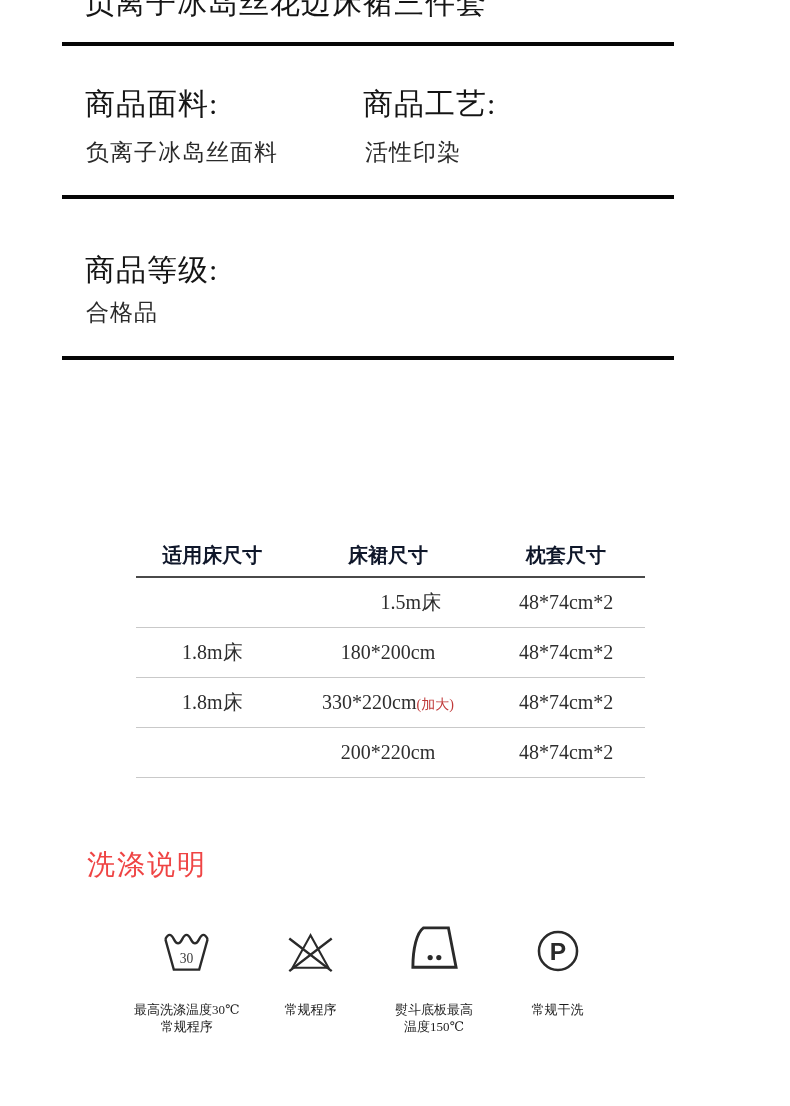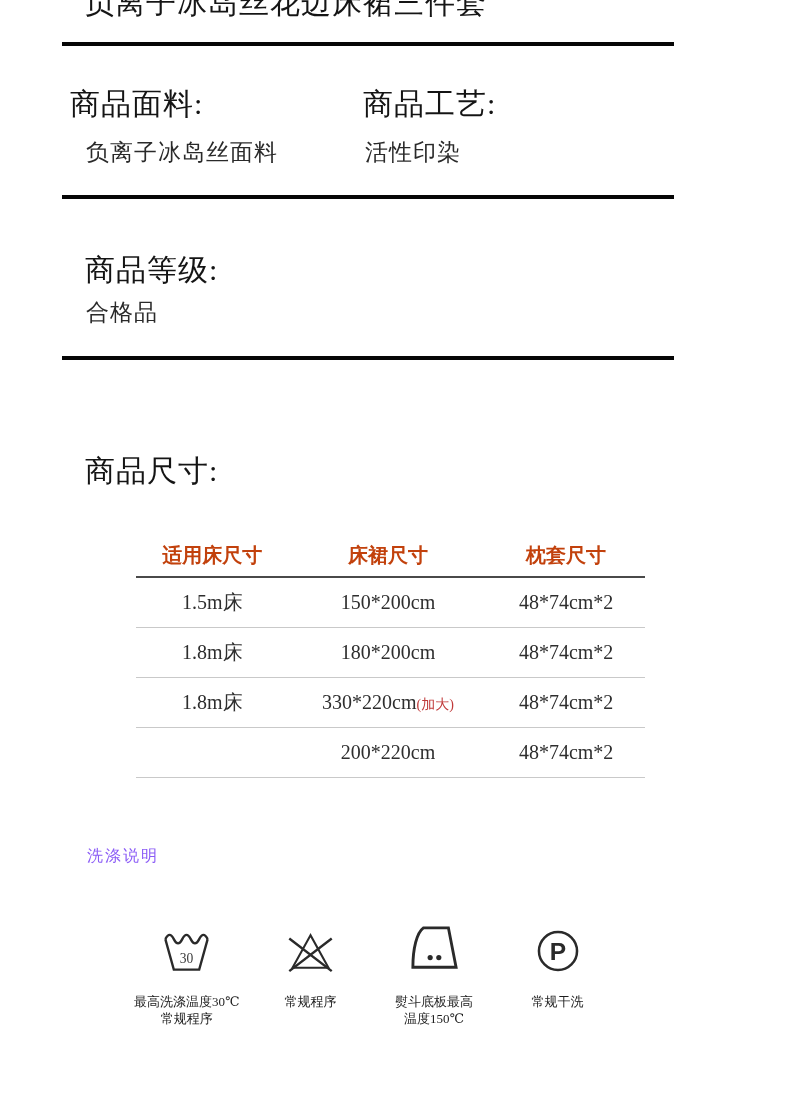--- a/index.html
+++ b/index.html
@@ -8,37 +8,37 @@
     font-family:"Liberation Serif","DejaVu Serif",serif;color:#1c1c1c;
   }
   .title{
     position:absolute;top:-17px;left:84px;margin:0;font-size:30px;font-weight:normal;
     color:#151515;white-space:nowrap;letter-spacing:1px;
   }
   .rule{position:absolute;left:62px;width:676px;height:4px;background:#060606;}
   .rule1{top:42px}.rule2{top:195px}.rule3{top:356px}
   .sec-label{position:absolute;font-size:30px;color:#141414;letter-spacing:1px;white-space:nowrap;}
   .sec-value{position:absolute;font-size:23px;color:#2a2a2a;letter-spacing:1px;white-space:nowrap;}
-  .fabric-label{top:84px;left:70px}
+  .fabric-label{top:84px;left:85px}
   .craft-label{top:84px;left:363px}
   .fabric-value{top:137px;left:86px}
   .craft-value{top:137px;left:365px}
   .grade-label{top:250px;left:85px}
   .grade-value{top:297px;left:86px}
   .size-label{top:451px;left:85px}
   .size-table{position:absolute;top:535px;left:136px;width:509px;font-size:20px;color:#2e2e2e;}
-  .thead{display:flex;height:41px;align-items:center;border-bottom:2px solid #4a4a4a;font-weight:bold;color:#c2410c;}
+  .thead{display:flex;height:41px;align-items:center;border-bottom:2px solid #4a4a4a;font-weight:bold;color:#0f172a;}
   .trow{display:flex;height:49px;align-items:center;border-bottom:1px solid #c9c9c9;justify-content:flex-end;}
   .c1{width:30%;text-align:center}.c2{width:39%;text-align:center}.c3{width:31%;text-align:center}
   .note{font-size:14px;color:#c03a3a;}
-  .wash-title{position:absolute;top:846px;left:87px;font-size:16px;color:#8b5cf6;letter-spacing:2px;}
+  .wash-title{position:absolute;top:846px;left:87px;font-size:28px;color:#ef4444;letter-spacing:2px;}
   .wash-row{position:absolute;top:915px;left:125px;width:618px;display:flex;}
   .wash-item{width:20%;display:flex;flex-direction:column;}
   .icon-box{height:58px;display:flex;align-items:flex-end;justify-content:center;}
-  .wash-label{margin-top:20px;font-size:13px;line-height:17px;text-align:center;color:#1e1e1e;white-space:nowrap;}
+  .wash-label{margin-top:28px;font-size:13px;line-height:17px;text-align:center;color:#1e1e1e;white-space:nowrap;}
   .icon-stroke{stroke:#2a2a2a;fill:none;}
   .icon-text{fill:#3a3a3a;font-family:"Liberation Serif","DejaVu Serif",serif;}
   .icon-text-p{fill:#2a2a2a;font-family:"Liberation Sans","DejaVu Sans",sans-serif;font-weight:600;}
 </style>
 </head>
 <body>
 
 <div class="page">
 
   <h1 class="title">负离子冰岛丝花边床裙三件套</h1>
@@ -50,31 +50,29 @@
   <div class="sec-value fabric-value">负离子冰岛丝面料</div>
   <div class="sec-value craft-value">活性印染</div>
 
   <div class="rule rule2"></div>
 
   <div class="sec-label grade-label">商品等级:</div>
   <div class="sec-value grade-value">合格品</div>
 
   <div class="rule rule3"></div>
 
-  <div class="sec-label size-label">商品尺寸:</div>
 
   <div class="size-table">
     <div class="thead">
       <div class="c1">适用床尺寸</div>
       <div class="c2">床裙尺寸</div>
       <div class="c3">枕套尺寸</div>
     </div>
     <div class="trow">
       <div class="c1">1.5m床</div>
-      <div class="c2"><span>150*200cm</span></div>
       <div class="c3">48*74cm*2</div>
     </div>
     <div class="trow">
       <div class="c1">1.8m床</div>
       <div class="c2"><span>180*200cm</span></div>
       <div class="c3">48*74cm*2</div>
     </div>
     <div class="trow">
       <div class="c1">1.8m床</div>
       <div class="c2"><span>330*220cm</span><span class="note">(加大)</span></div>

